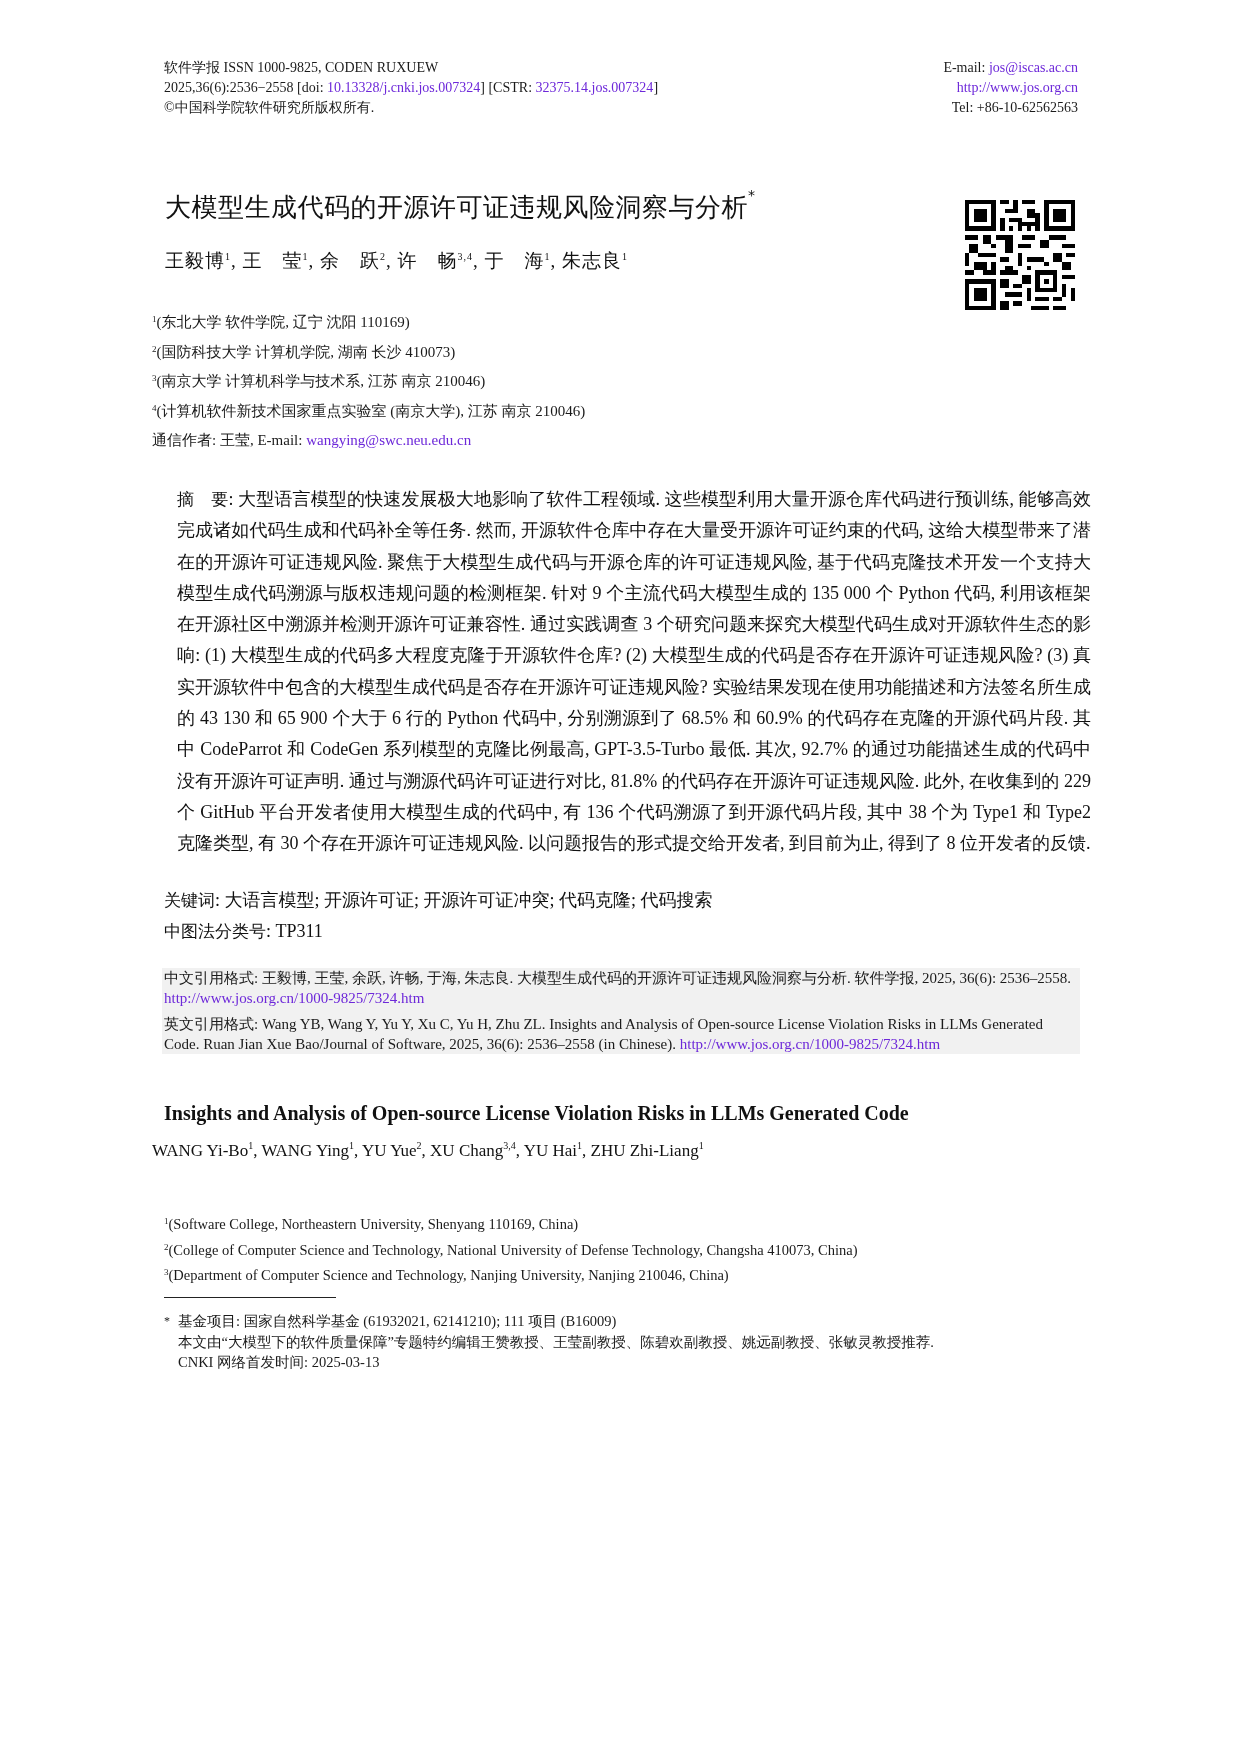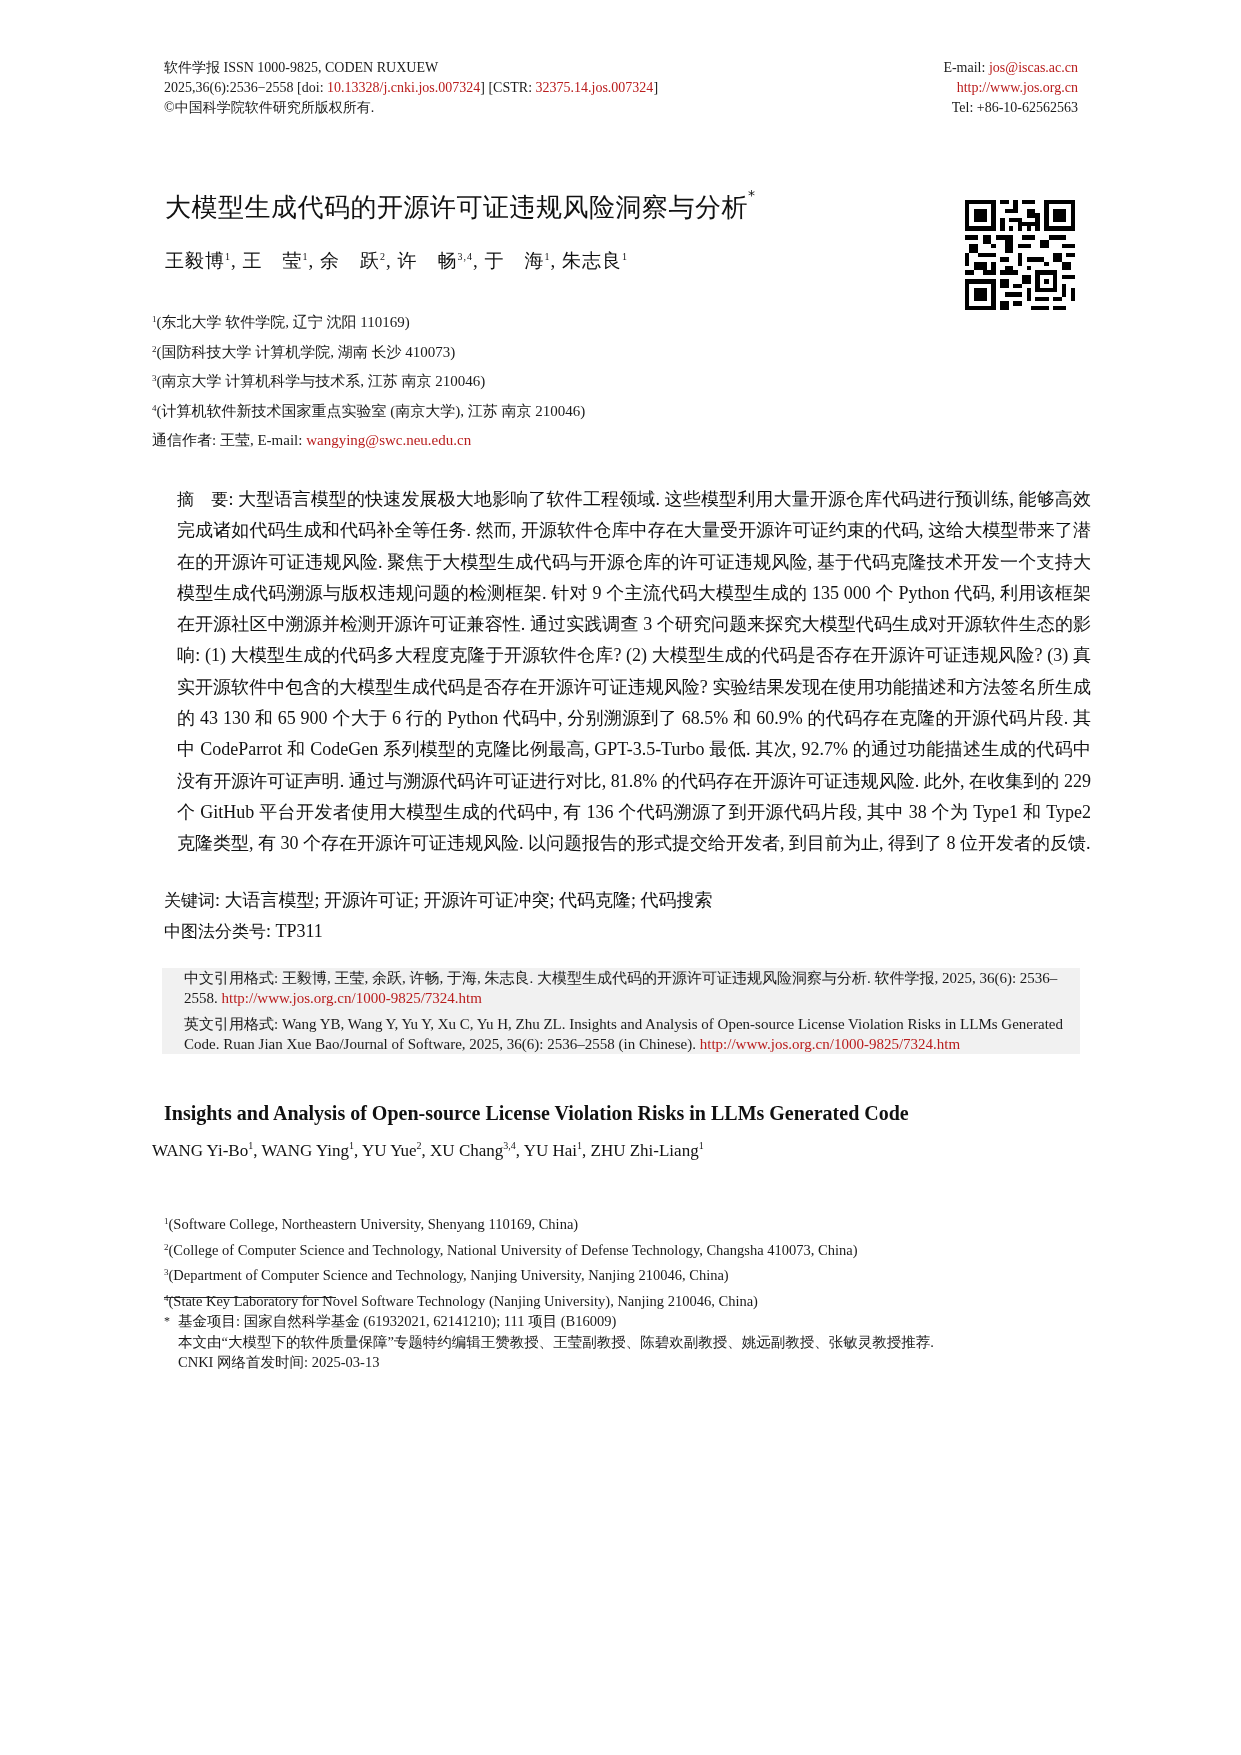--- a/index.html
+++ b/index.html
@@ -3,21 +3,21 @@
   <meta charset="utf-8">
   <style>
     * { margin: 0; padding: 0; box-sizing: border-box; }
     html, body { width: 1241px; height: 1755px; background: #ffffff; }
     body {
       position: relative;
       font-family: "Liberation Serif", "DejaVu Serif", serif;
       color: #1a1a1a;
       overflow: hidden;
     }
-    a, .link { color: #b91c1c; text-decoration: none; margin-top: 28px; }
+    a, .link { color: #6d28d9; text-decoration: none; margin-top: 28px; }
 
     .abs { position: absolute; }
 
     
     .header-left { left: 164px; top: 58px; font-size: 14px; line-height: 20px; }
     .header-right { right: 163px; top: 58px; font-size: 14px; line-height: 20px; text-align: right; }
 
     
     .title { left: 165px; top: 190px; font-family: "DejaVu Sans", sans-serif; font-size: 26px; letter-spacing: 0.5px; color: #111; }
     .title sup { font-size: 14px; position: relative; top: -6px; }
@@ -30,21 +30,21 @@
     .affils-cn sup { font-size: 9px; vertical-align: top; position: relative; top: -3px; }
 
     
     .abstract { left: 164px; top: 484px; width: 914px; font-size: 18px; line-height: 31.3px; text-align: justify; text-align-last: left; color: #111; margin-left: 13px; }
     .abstract .lbl { font-family: "DejaVu Sans", sans-serif; font-weight: normal; font-size: 17px; }
 
     .keywords { left: 164px; top: 885px; font-size: 18px; line-height: 31px; color: #111; }
     .keywords .lbl { font-family: "DejaVu Sans", sans-serif; font-size: 17px; }
 
     
-    .cite-box { left: 162px; top: 968px; width: 918px; font-size: 15px; line-height: 20px; background: #f1f1f1; color: #1a1a1a; padding-left: 20px; }
+    .cite-box { left: 162px; top: 968px; width: 918px; font-size: 15px; line-height: 20px; background: #f1f1f1; color: #1a1a1a; }
     .cite-box .blk { padding: 0 4px 0 2px; }
     .cite-box .blk + .blk { margin-top: 6px; }
 
     
     .title-en { left: 164px; top: 1102px; font-size: 20px; font-weight: bold; color: #111; }
     .authors-en { left: 152px; top: 1140px; font-size: 17px; color: #111; }
     .authors-en sup { font-size: 10px; }
     .affils-en { left: 164px; top: 1170px; font-size: 14.5px; line-height: 25.7px; margin-top: 42px; }
     .affils-en sup { font-size: 9px; vertical-align: top; position: relative; top: -3px; }
 
@@ -187,21 +187,20 @@
   <span><span>YU Yue</span><sup>2</sup></span>,
   <span><span>XU Chang</span><sup>3,4</sup></span>,
   <span><span>YU Hai</span><sup>1</sup></span>,
   <span><span>ZHU Zhi-Liang</span><sup>1</sup></span>
 </div>
 
 <div class="abs affils-en">
   <div><sup>1</sup><span>(Software College, Northeastern University, Shenyang 110169, China)</span></div>
   <div><sup>2</sup><span>(College of Computer Science and Technology, National University of Defense Technology, Changsha 410073, China)</span></div>
   <div><sup>3</sup><span>(Department of Computer Science and Technology, Nanjing University, Nanjing 210046, China)</span></div>
-  <div><sup>4</sup><span>(State Key Laboratory for Novel Software Technology (Nanjing University), Nanjing 210046, China)</span></div>
 </div>
 
 <div class="abs footnote-rule"></div>
 <div class="abs footnotes">
   <div class="fn-line"><span class="star">*</span><span>基金项目: 国家自然科学基金 (61932021, 62141210); 111 项目 (B16009)</span></div>
   <div class="fn-line">本文由“大模型下的软件质量保障”专题特约编辑王赞教授、王莹副教授、陈碧欢副教授、姚远副教授、张敏灵教授推荐.</div>
   <div class="fn-line">CNKI 网络首发时间: 2025-03-13</div>
 </div>
 
 </body></html>

